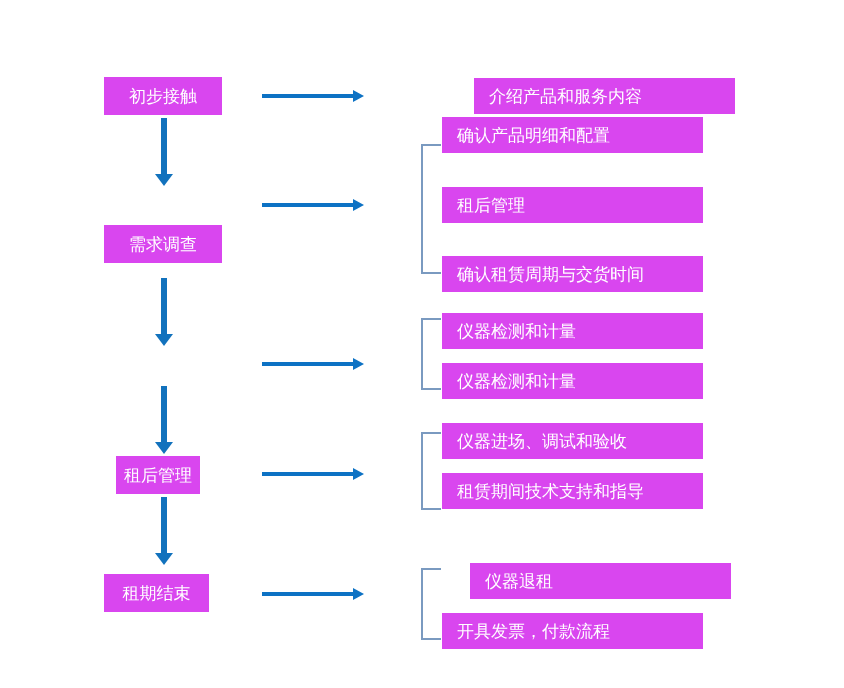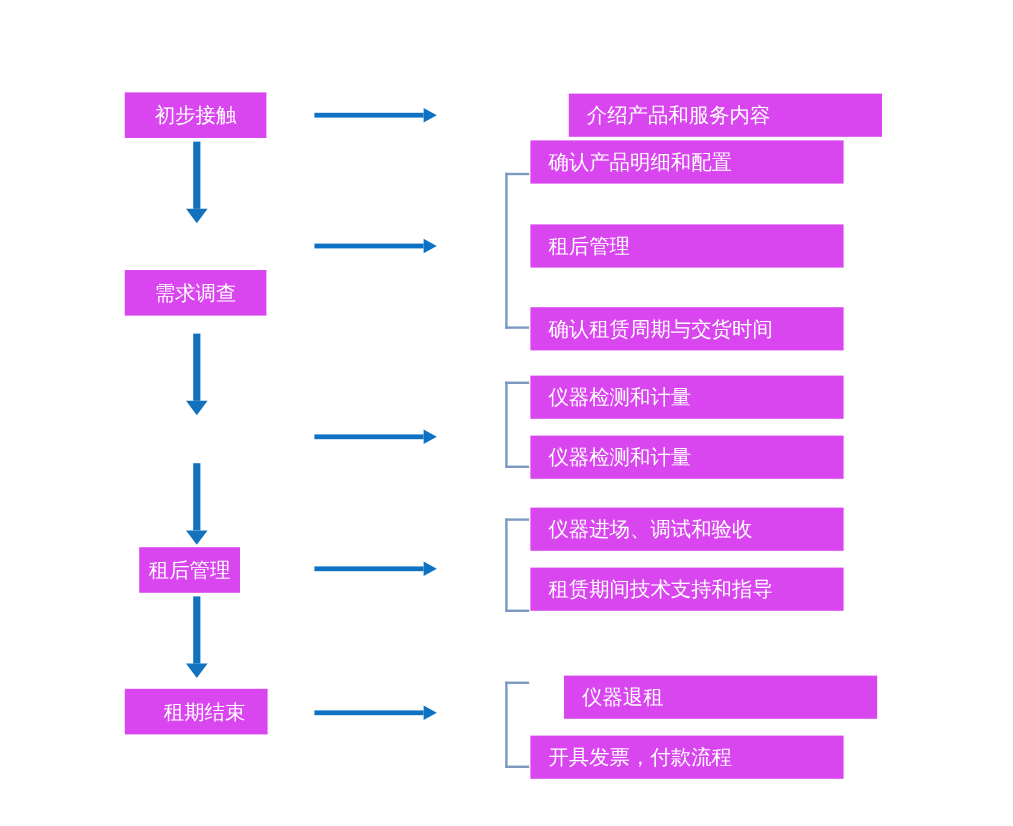--- a/index.html
+++ b/index.html
@@ -188,21 +188,21 @@
 
   <div class="node right" style="top:423px;">仪器进场、调试和验收</div>
 
   <div class="node right" style="top:473px;">租赁期间技术支持和指导</div>
 
   <div class="arrow-v" style="left:155px; top:497px; height:68px;">
     <div class="shaft" style="height:56px;"></div>
     <div class="head" style="top:56px;"></div>
   </div>
 
-  <div class="node left" style="left:104px; top:574px; width:105px;padding-left:14px;">租期结束</div>
+  <div class="node left" style="left:104px; top:574px; width:105px;">租期结束</div>
 
   <div class="arrow-h" style="left:262px; top:586px; width:102px;">
     <div class="shaft" style="width:91px;"></div>
     <div class="head" style="left:91px;"></div>
   </div>
 
   <div class="bracket" style="top:568px; height:72px;"></div>
 
   <div class="node right" style="top:563px;margin-left:28px;">仪器退租</div>
 

